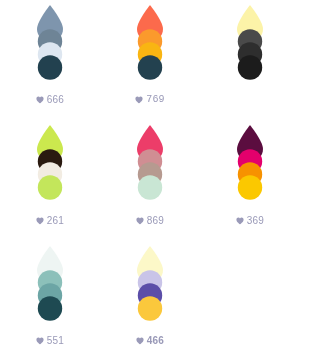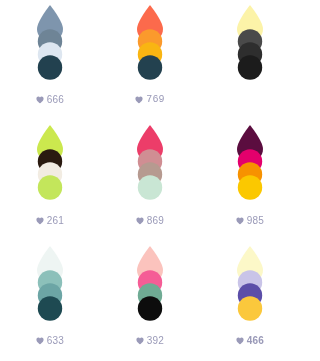--- a/index.html
+++ b/index.html
@@ -152,61 +152,43 @@
         <circle cx="22" cy="51.5" r="12.2" fill="#f79200"></circle>
         <circle cx="22" cy="64.5" r="12.2" fill="#fbc800"></circle>
       </svg>
     </div>
     <div class="like-row">
       <span class="heart-icon">
         <svg viewBox="0 0 16 16">
             <path d="M8 14.5 C8 14.5 0.8 9.9 0.8 5.4 C0.8 2.9 2.7 1.2 4.8 1.2 C6.2 1.2 7.4 2 8 3 C8.6 2 9.8 1.2 11.2 1.2 C13.3 1.2 15.2 2.9 15.2 5.4 C15.2 9.9 8 14.5 8 14.5 Z" fill="#9a9ab8"></path>
           </svg>
       </span>
-      <span class="like-count" style="color: rgb(154, 154, 184);">985</span>
+      <span class="like-count" style="color: rgb(154, 154, 184);">369</span>
     </div>
   </div>
 
   <div class="palette-card">
     <div class="swatch-stack">
       <svg viewBox="0 0 44 80">
         <path d="M22 2 C22 2 35 18 35 26 C35 33.2 29.2 39 22 39 C14.8 39 9 33.2 9 26 C9 18 22 2 22 2 Z" fill="#eef5f3"></path>
         <circle cx="22" cy="38.5" r="12.2" fill="#8cc0ba"></circle>
         <circle cx="22" cy="51.5" r="12.2" fill="#6ca5a5"></circle>
         <circle cx="22" cy="64.5" r="12.2" fill="#1e4a52"></circle>
       </svg>
     </div>
     <div class="like-row">
       <span class="heart-icon">
         <svg viewBox="0 0 16 16">
             <path d="M8 14.5 C8 14.5 0.8 9.9 0.8 5.4 C0.8 2.9 2.7 1.2 4.8 1.2 C6.2 1.2 7.4 2 8 3 C8.6 2 9.8 1.2 11.2 1.2 C13.3 1.2 15.2 2.9 15.2 5.4 C15.2 9.9 8 14.5 8 14.5 Z" fill="#9a9ab8"></path>
           </svg>
       </span>
-      <span class="like-count" style="color: rgb(154, 154, 184);">633</span>
-    </div>
-  </div>
-
-  <div class="palette-card">
-    <div class="swatch-stack">
-      <svg viewBox="0 0 44 80">
-        <path d="M22 2 C22 2 35 18 35 26 C35 33.2 29.2 39 22 39 C14.8 39 9 33.2 9 26 C9 18 22 2 22 2 Z" fill="#fbc3bd"></path>
-        <circle cx="22" cy="38.5" r="12.2" fill="#f55d96"></circle>
-        <circle cx="22" cy="51.5" r="12.2" fill="#6fab94"></circle>
-        <circle cx="22" cy="64.5" r="12.2" fill="#0d0d0d"></circle>
-      </svg>
-    </div>
-    <div class="like-row">
-      <span class="heart-icon">
-        <svg viewBox="0 0 16 16">
-            <path d="M8 14.5 C8 14.5 0.8 9.9 0.8 5.4 C0.8 2.9 2.7 1.2 4.8 1.2 C6.2 1.2 7.4 2 8 3 C8.6 2 9.8 1.2 11.2 1.2 C13.3 1.2 15.2 2.9 15.2 5.4 C15.2 9.9 8 14.5 8 14.5 Z" fill="#9a9ab8"></path>
-          </svg>
-      </span>
-      <span class="like-count" style="color: rgb(154, 154, 184);">392</span>
-    </div>
-  </div>
+      <span class="like-count" style="color: rgb(154, 154, 184);">551</span>
+    </div>
+  </div>
+
 
   <div class="palette-card">
     <div class="swatch-stack">
       <svg viewBox="0 0 44 80">
         <path d="M22 2 C22 2 35 18 35 26 C35 33.2 29.2 39 22 39 C14.8 39 9 33.2 9 26 C9 18 22 2 22 2 Z" fill="#fcf8c8"></path>
         <circle cx="22" cy="38.5" r="12.2" fill="#c9c4e8"></circle>
         <circle cx="22" cy="51.5" r="12.2" fill="#5b4ea8"></circle>
         <circle cx="22" cy="64.5" r="12.2" fill="#fbc83c"></circle>
       </svg>
     </div>

